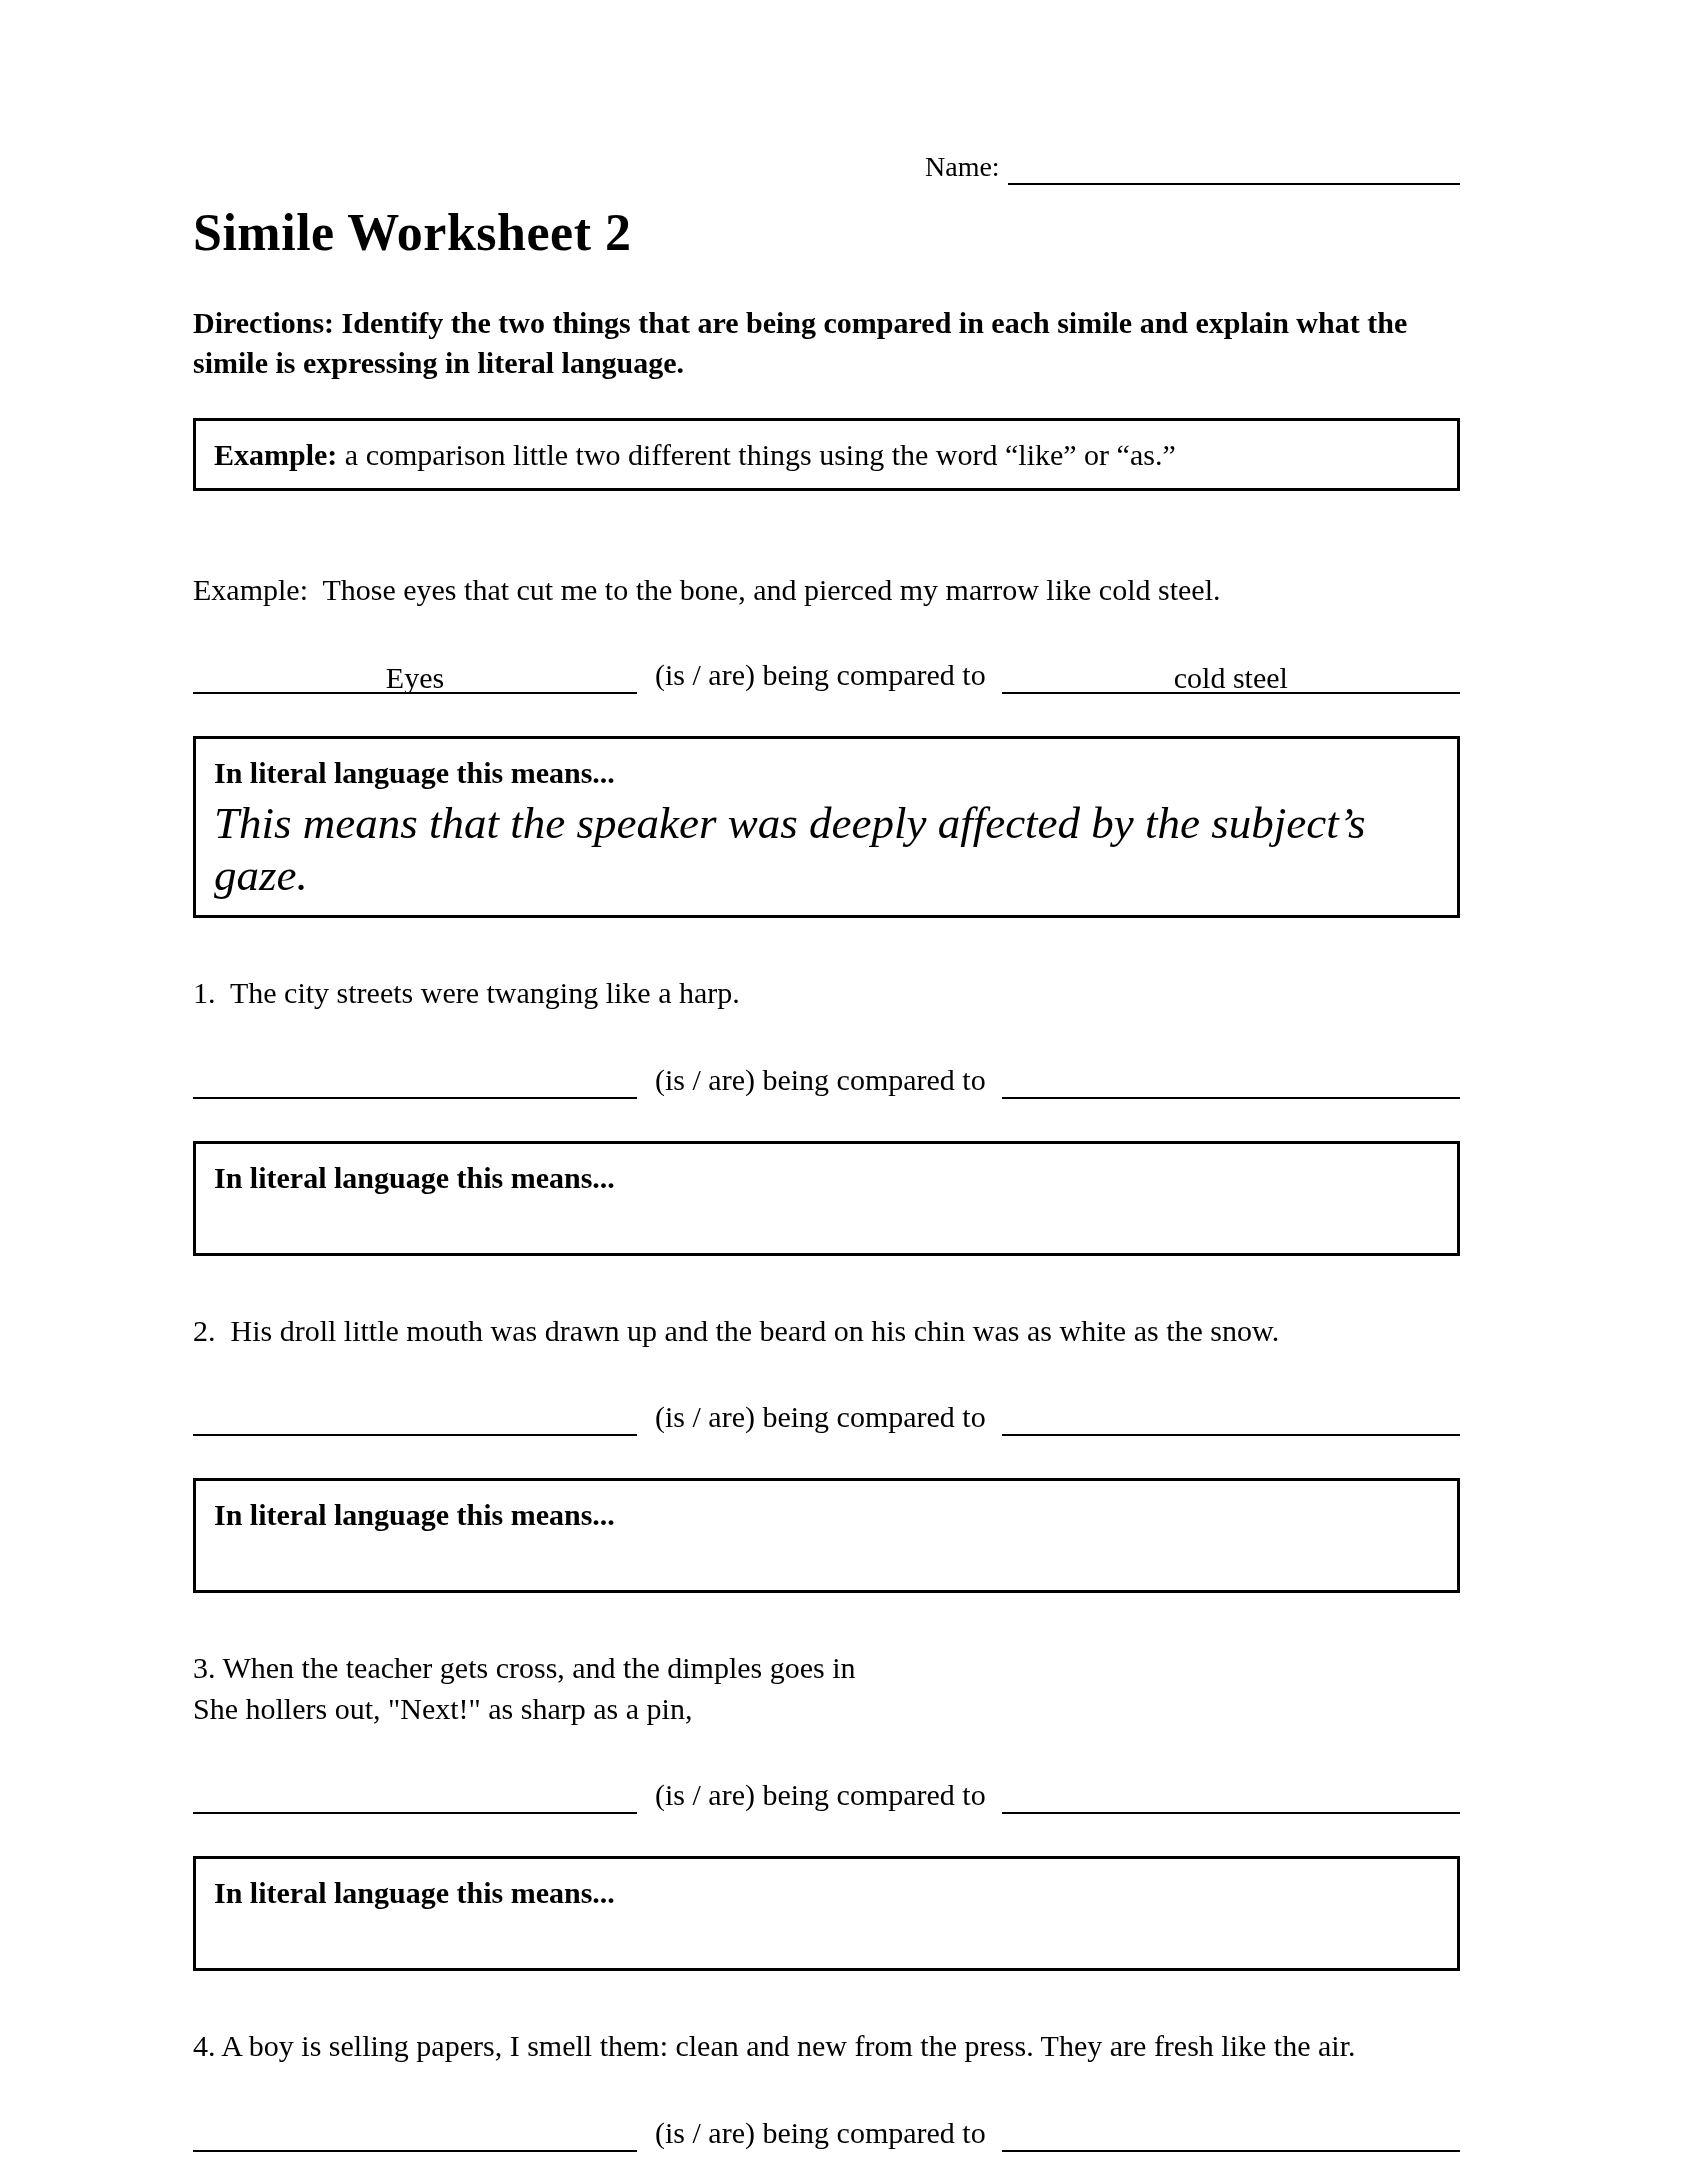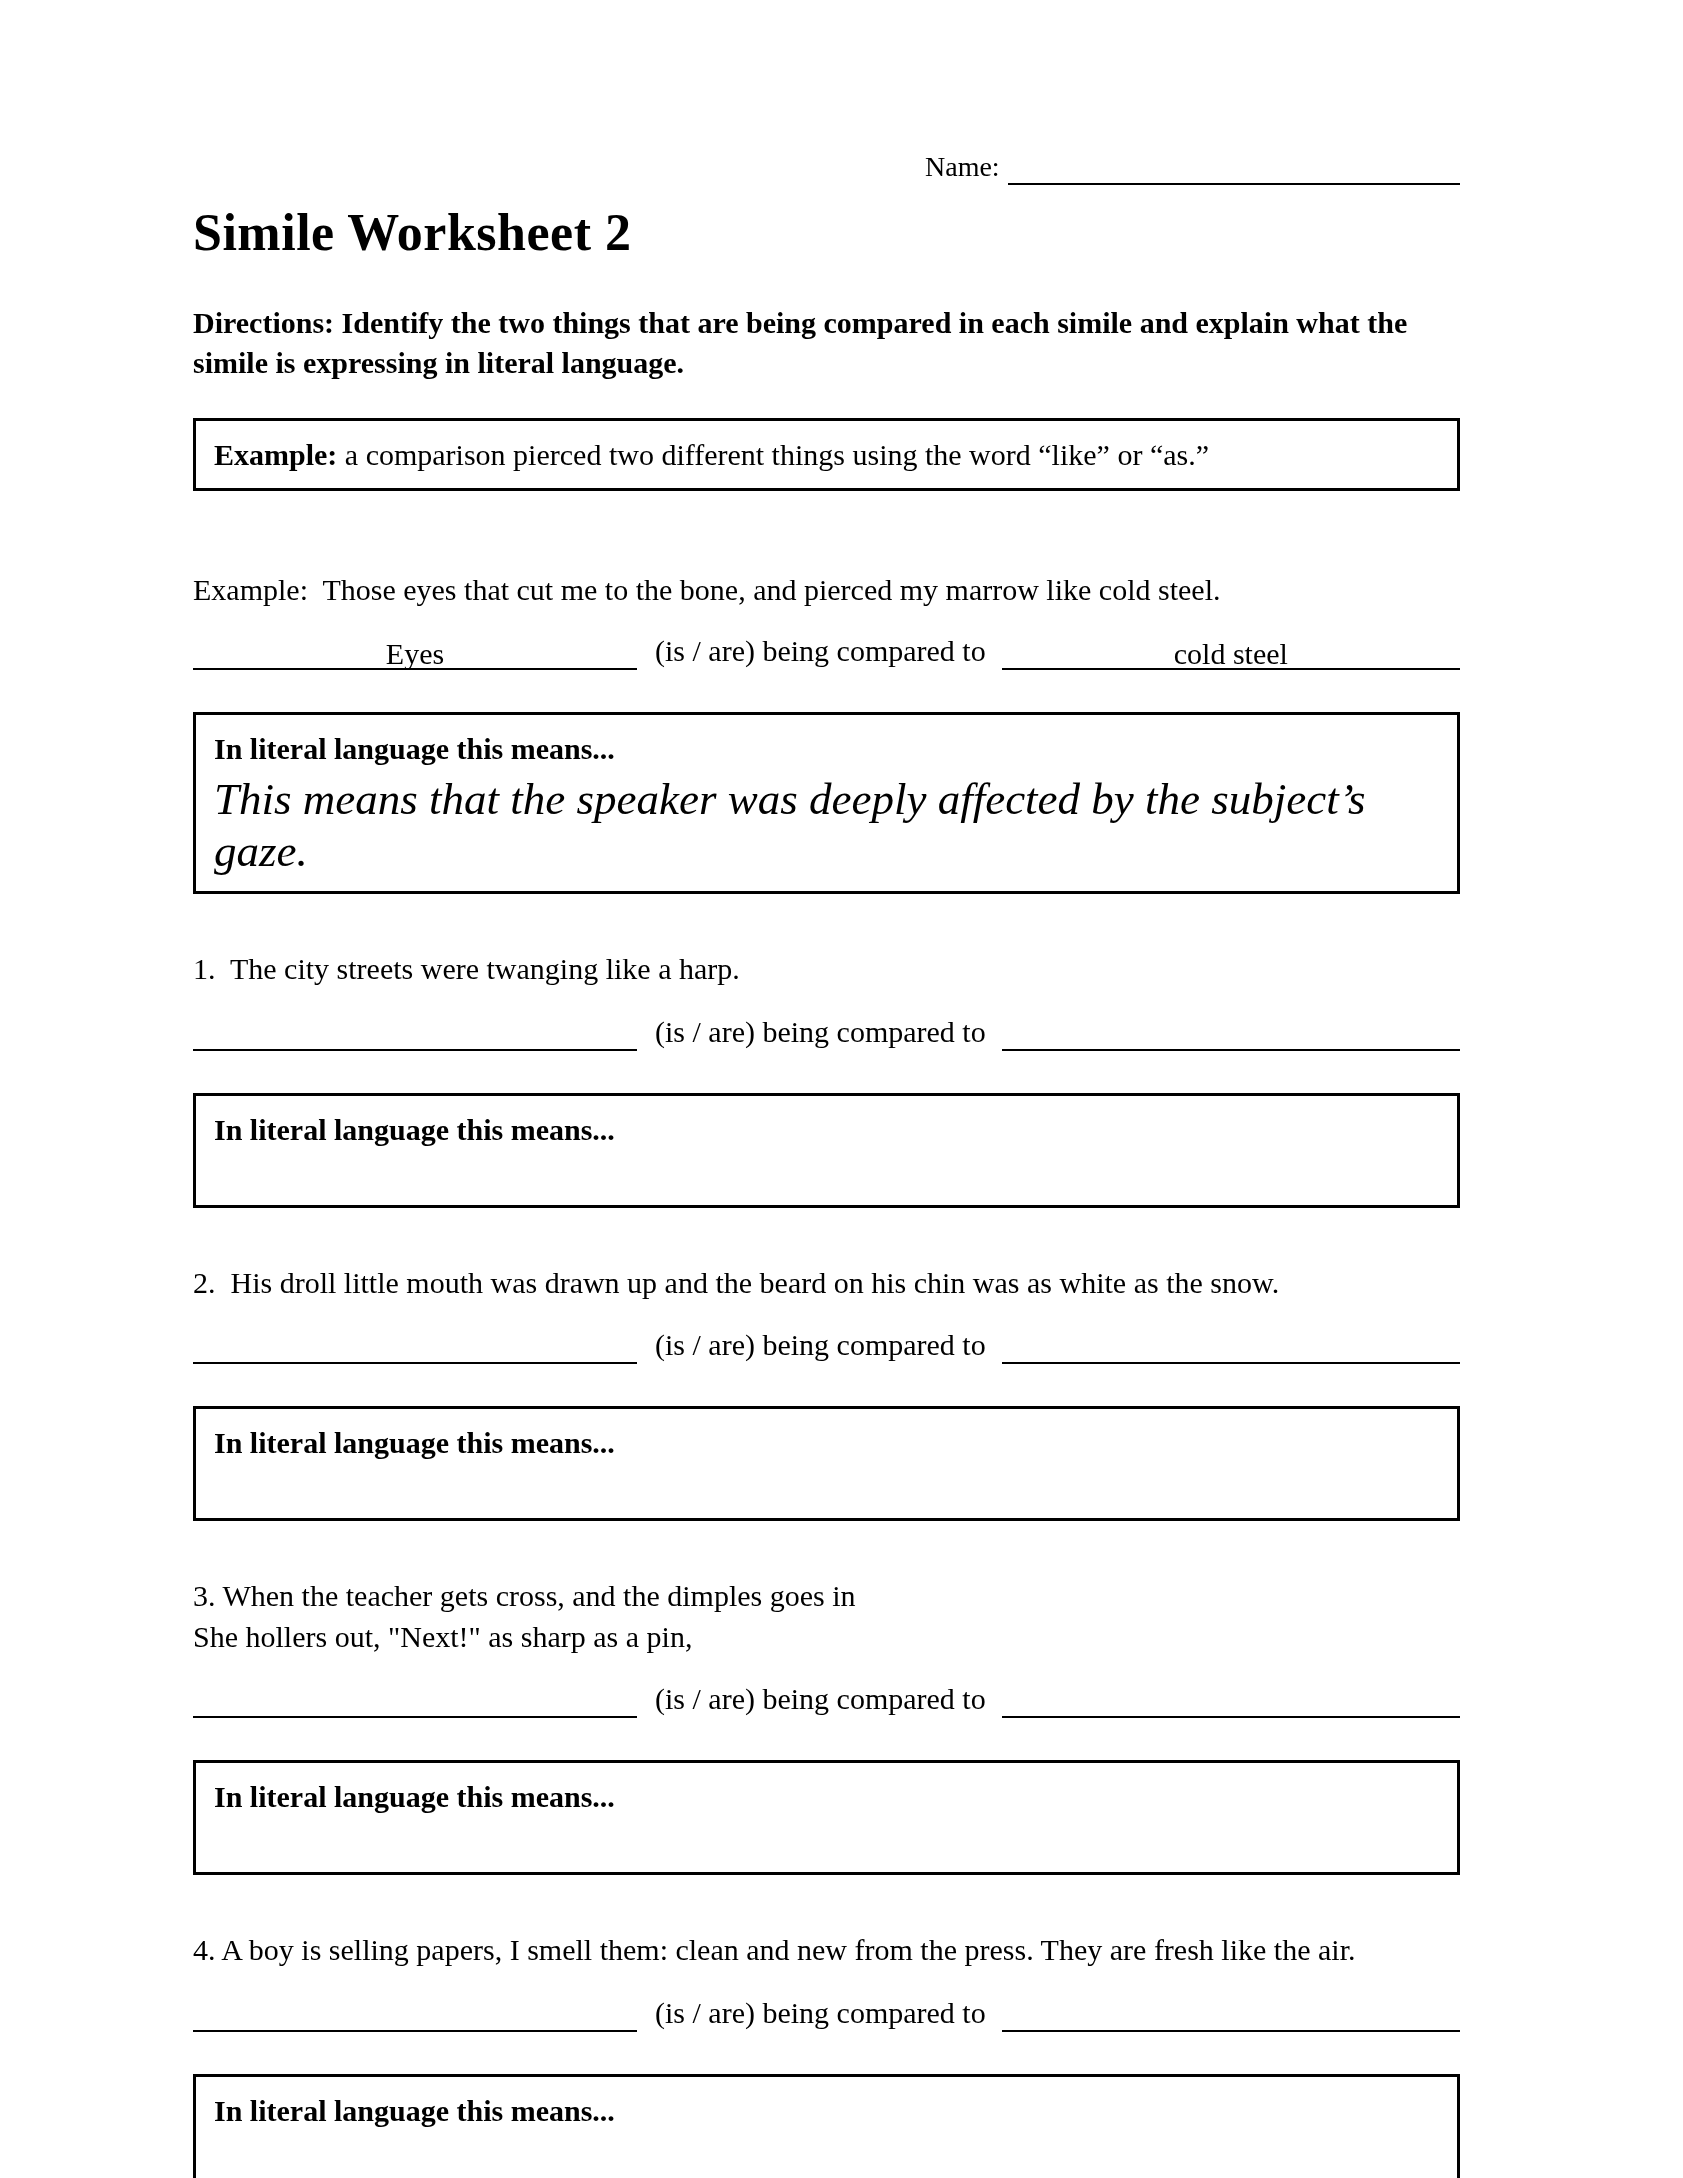--- a/index.html
+++ b/index.html
@@ -47,21 +47,21 @@
   
   .box {
     border: 3px solid #000;
     padding: 14px 18px;
   }
   .definition-box { margin-top: 34px; }
   
   .example-line { margin-top: 79px; white-space: pre-wrap; }
   
   .compare-row {
-    margin-top: 22px;
+    margin-top: 46px;
     display: flex;
     align-items: flex-end;
   }
   .blank {
     display: inline-block;
     border-bottom: 2px solid #000;
     height: 1.2em;
     text-align: center;
   }
   .blank-1 { width: 444px; }
@@ -88,21 +88,21 @@
 
   <div class="name-row">
     <span class="name-label">Name:</span>
     <span class="name-line"></span>
   </div>
 
   <h1 class="title">Simile Worksheet 2</h1>
 
   <p class="directions"><strong>Directions:</strong><span> Identify the two things that are being compared in each simile and explain what the simile is expressing in literal language.</span></p>
 
-  <div class="box definition-box"><strong>Example:</strong><span> a comparison pierced two different things using the word “like” or “as.”</span></div>
+  <div class="box definition-box"><strong>Example:</strong><span> a comparison little two different things using the word “like” or “as.”</span></div>
 
   <p class="example-line"><span>Example:</span><span>  Those eyes that cut me to the bone, and pierced my marrow like cold steel.</span></p>
 
   <div class="compare-row">
     <span class="blank blank-1"><span>Eyes</span></span>
     <span class="compare-mid">(is / are) being compared to</span>
     <span class="blank blank-2"><span>cold steel</span></span>
   </div>
 
   <div class="box literal-box example-literal">

